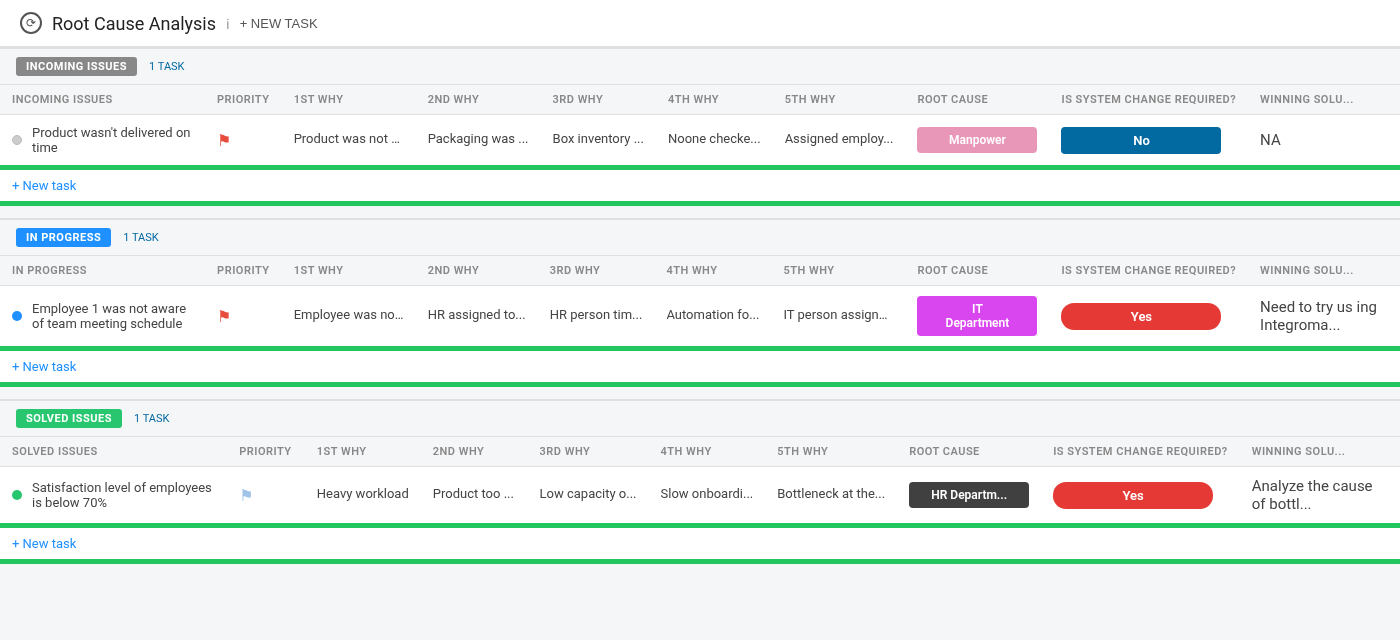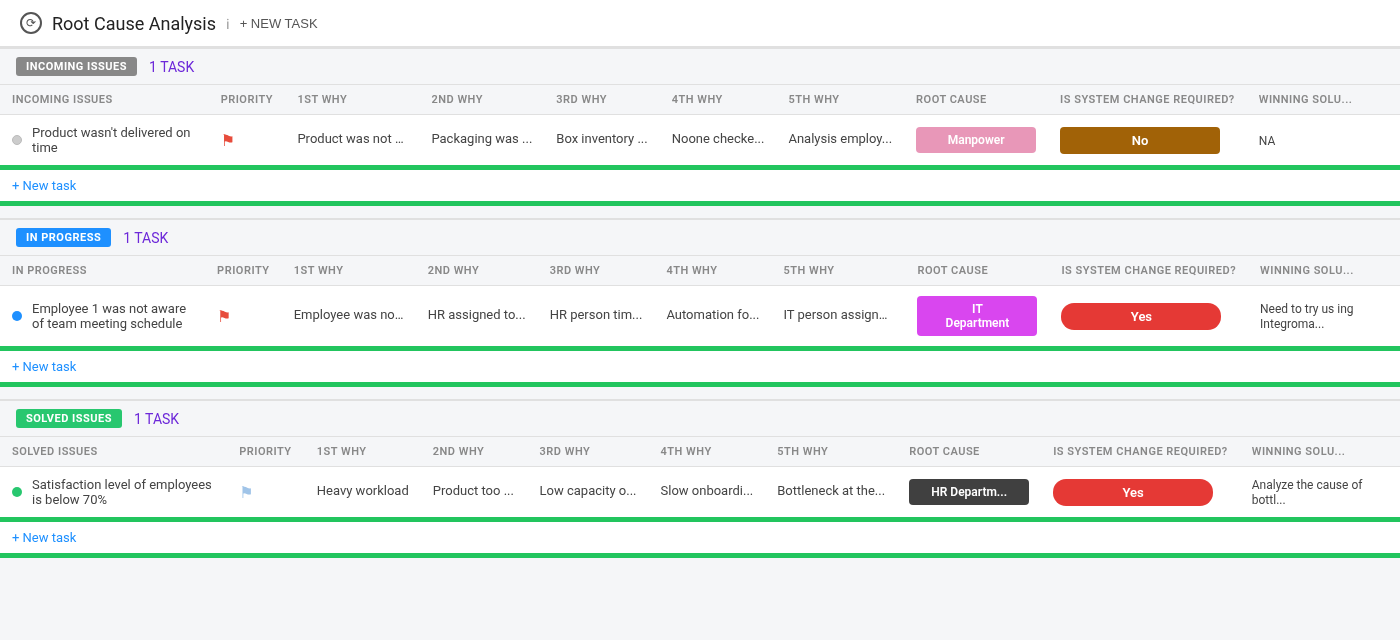--- a/index.html
+++ b/index.html
@@ -68,22 +68,22 @@
       font-weight: 700;
       color: #fff;
       text-transform: uppercase;
       letter-spacing: 0.5px;
       margin-right: 12px;
     }
     .badge-incoming { background: #888; }
     .badge-inprogress { background: #1e90ff; }
     .badge-solved { background: #28c76f; }
     .task-count {
-      font-size: 14px;
-      color: #6d28d9;
+      font-size: 11px;
+      color: #0369a1;
     }
     
     .table-wrapper {
       width: 100%;
       overflow-x: auto;
     }
     table {
       width: 100%;
       border-collapse: collapse;
       min-width: 1350px;
@@ -159,42 +159,42 @@
     .system-change-badge {
       display: inline-block;
       padding: 6px 10px;
       border-radius: 4px;
       color: #fff;
       font-size: 13px;
       font-weight: 600;
       text-align: center;
       width: 160px;
     }
-    .system-no { background: #a16207; }
+    .system-no { background: #0369a1; }
     .system-yes { background: #e53935; border-radius: 13px; }
     .new-task-row td {
       color: #1e90ff;
       font-size: 13px;
       padding: 8px 12px;
       cursor: pointer;
       background: #fff;
     }
     .section-spacer {
       height: 12px;
       background: #f5f6f8;
     }
     .text-truncate {
       max-width: 110px;
       overflow: hidden;
       text-overflow: ellipsis;
       white-space: nowrap;
       display: inline-block;
     }
     .winning-text {
-      font-size: 12px;
+      font-size: 15px;
       color: #444;
     }
   </style>
 </head>
 <body>
 
 <div class="header">
   <div class="back-icon">⟳</div>
   <span class="header-title">Root Cause Analysis</span>
   <span class="header-icon">ℹ</span>
@@ -241,21 +241,21 @@
       <td class="col-why">
         <span class="text-truncate">Packaging was ...</span>
       </td>
       <td class="col-why">
         <span class="text-truncate">Box inventory ...</span>
       </td>
       <td class="col-why">
         <span class="text-truncate">Noone checke...</span>
       </td>
       <td class="col-why">
-        <span class="text-truncate">Analysis employ...</span>
+        <span class="text-truncate">Assigned employ...</span>
       </td>
       <td class="col-root">
         <span class="root-cause-badge root-manpower">Manpower</span>
       </td>
       <td class="col-system">
         <span class="system-change-badge system-no">No</span>
       </td>
       <td class="col-winning">
         <span class="winning-text">NA</span>
       </td>

